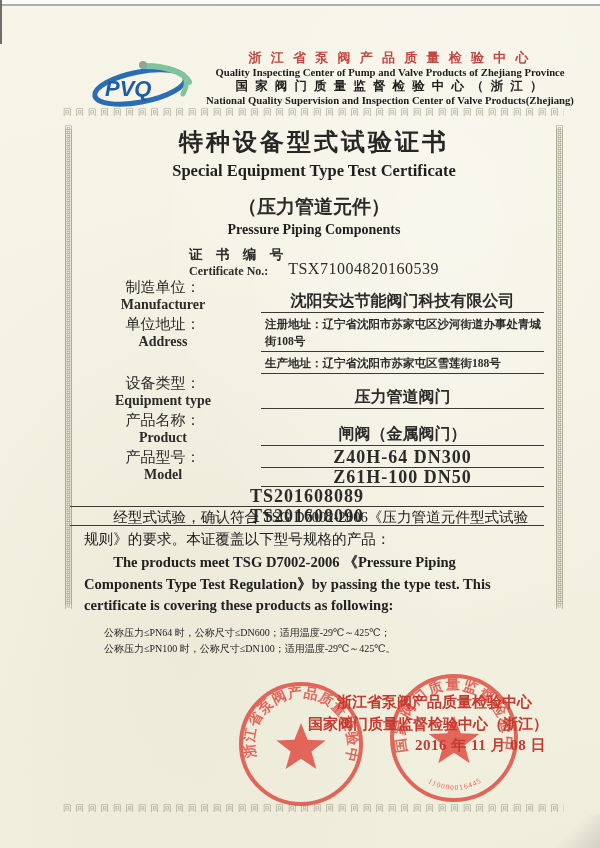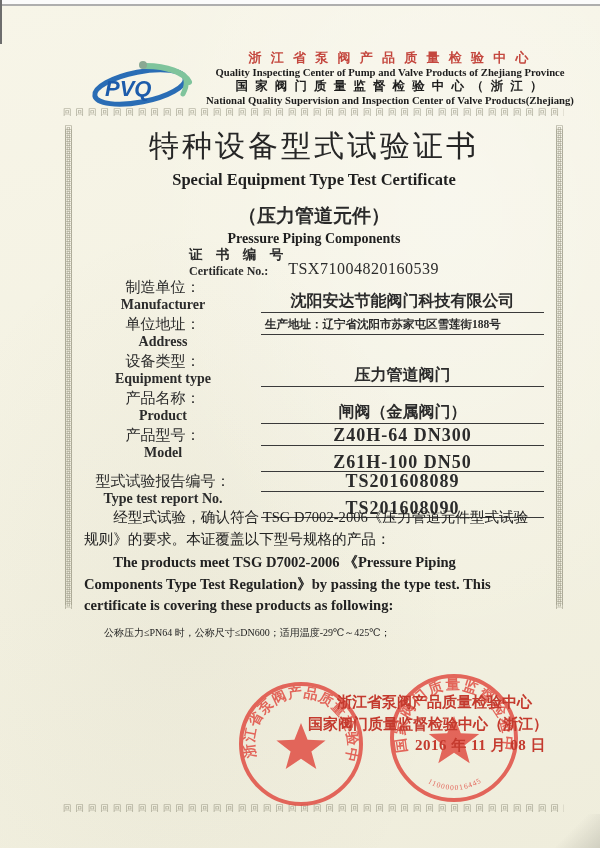--- a/index.html
+++ b/index.html
@@ -25,21 +25,21 @@
   .frame{position:absolute;left:63px;top:110px;width:501px;height:702px;z-index:1;}
   .bord{position:absolute;color:#93927e;font-size:8.5px;line-height:9px;letter-spacing:4px;
     overflow:hidden;white-space:nowrap;opacity:.85;font-family:"DejaVu Sans",sans-serif;}
   .bord.h{left:0;right:0;height:10px;}
   .bord.top{top:-2px;} .bord.bottom{bottom:-2px;}
   .bord.v{top:8px;bottom:8px;width:10px;writing-mode:vertical-rl;text-orientation:upright;letter-spacing:4px;}
   .bord.left{left:0;} .bord.right{right:0;}
 
   
   .title-block{position:absolute;left:64px;top:126px;width:500px;text-align:center;z-index:2;}
-  .title-cn{font-size:30px;font-weight:400;letter-spacing:3px;color:#262626;}
+  .title-cn{font-size:24px;font-weight:700;letter-spacing:3px;color:#262626;}
   .title-en{font-size:16.5px;font-weight:700;margin-top:3px;color:#1f1f1f;}
   .title-paren-cn{font-size:19px;font-weight:600;margin-top:13px;color:#2a2a2a;}
   .title-paren-en{font-size:14px;font-weight:700;margin-top:2px;color:#1f1f1f;}
 
   
   .cert-row{position:absolute;left:64px;top:247px;width:500px;display:flex;justify-content:center;
     align-items:flex-end;gap:0;z-index:2;}
   .cert-labels{text-align:left;line-height:1.25;}
   .cert-label-cn{font-size:13.5px;font-weight:700;letter-spacing:5px;}
   .cert-label-en{font-size:12px;font-weight:700;}
@@ -51,21 +51,21 @@
   .flabels{width:186px;text-align:center;padding-right:5px;line-height:1.18;flex:none;}
   .flabel-cn{font-size:15px;}
   .flabel-en{font-size:14px;font-weight:600;}
   .fvals{flex:1;display:flex;flex-direction:column;justify-content:flex-start;font-weight:bold;}
   .val{border-bottom:1px solid #3a3a3a;text-align:center;font-size:16px;line-height:20px;padding-bottom:1px;}
   .val.small{font-size:11.5px;text-align:left;padding-left:4px;line-height:17px;}
   .val.mono{font-size:18px;letter-spacing:1px;line-height:16.5px;}
   .r1 .fvals,.r3 .fvals,.r4 .fvals{padding-top:12px;}
   .frow{min-height:36px;}
   .r2 .val + .val{margin-top:3px;}
-  .r5 .val + .val,.r6 .val + .val{margin-top:8px;}
+  .r5 .val + .val,.r6 .val + .val{margin-top:1px;}
 
   
   .body-text{position:absolute;left:84px;top:506px;width:452px;z-index:2;color:#222;}
   .para-cn{font-size:14.6px;line-height:1.52;text-indent:2em;}
   .para-en{font-size:14.6px;line-height:1.45;text-indent:2em;font-weight:600;margin-top:2px;}
   .specs{margin-top:9px;padding-left:2em;font-size:10px;line-height:1.62;}
 
   
   .stamp{position:absolute;z-index:3;opacity:.82;}
   .stamp.left{left:236px;top:679px;}
@@ -131,20 +131,21 @@
         <div class="val">沈阳安达节能阀门科技有限公司</div>
       </div>
     </div>
 
     <div class="frow r2">
       <div class="flabels">
         <div class="flabel-cn">单位地址：</div>
         <div class="flabel-en">Address</div>
       </div>
       <div class="fvals">
+        <div class="val small">注册地址：辽宁省沈阳市苏家屯区沙河街道办事处青城街108号</div>
         <div class="val small">生产地址：辽宁省沈阳市苏家屯区雪莲街188号</div>
       </div>
     </div>
 
     <div class="frow r3">
       <div class="flabels">
         <div class="flabel-cn">设备类型：</div>
         <div class="flabel-en">Equipment type</div>
       </div>
       <div class="fvals">
@@ -167,36 +168,33 @@
         <div class="flabel-cn">产品型号：</div>
         <div class="flabel-en">Model</div>
       </div>
       <div class="fvals">
         <div class="val mono">Z40H-64 DN300</div>
         <div class="val mono">Z61H-100 DN50</div>
       </div>
     </div>
 
     <div class="frow r6">
-      <div class="flabels">
-        <div class="flabel-cn">型式试验报告编号：</div>
-        <div class="flabel-en">Type test report No.</div>
-      </div>
       <div class="fvals">
         <div class="val mono">TS201608089</div>
         <div class="val mono">TS201608090</div>
       </div>
     </div>
   </div>
 
   <div class="body-text">
     <div class="para-cn">经型式试验，确认符合 TSG D7002-2006《压力管道元件型式试验规则》的要求。本证覆盖以下型号规格的产品：</div>
     <div class="para-en">The products meet TSG D7002-2006 《Pressure Piping Components Type Test Regulation》by passing the type test. This certificate is covering these products as following:</div>
     <div class="specs">
       <div>公称压力≤PN64 时，公称尺寸≤DN600；适用温度-29℃～425℃；</div>
+      <div>公称压力≤PN100 时，公称尺寸≤DN100；适用温度-29℃～425℃。</div>
     </div>
   </div>
 
   <svg class="stamp left" width="130" height="130" viewBox="0 0 130 130">
     <defs>
         <path id="arcL" d="M 20.8 81.1 A 47 47 0 1 1 109.2 81.1" fill="none"></path>
       </defs>
     <circle cx="65" cy="65" r="60" fill="none" stroke="#e0483e" stroke-width="4"></circle>
     <polygon points="65,44 71.6,60.8 89.6,61.5 75.4,72.6 80.3,90 65,79.8 49.7,90 54.6,72.6 40.4,61.5 58.4,60.8" fill="#e0483e"></polygon>
     <text font-size="14" fill="#e0483e" font-weight="bold">

